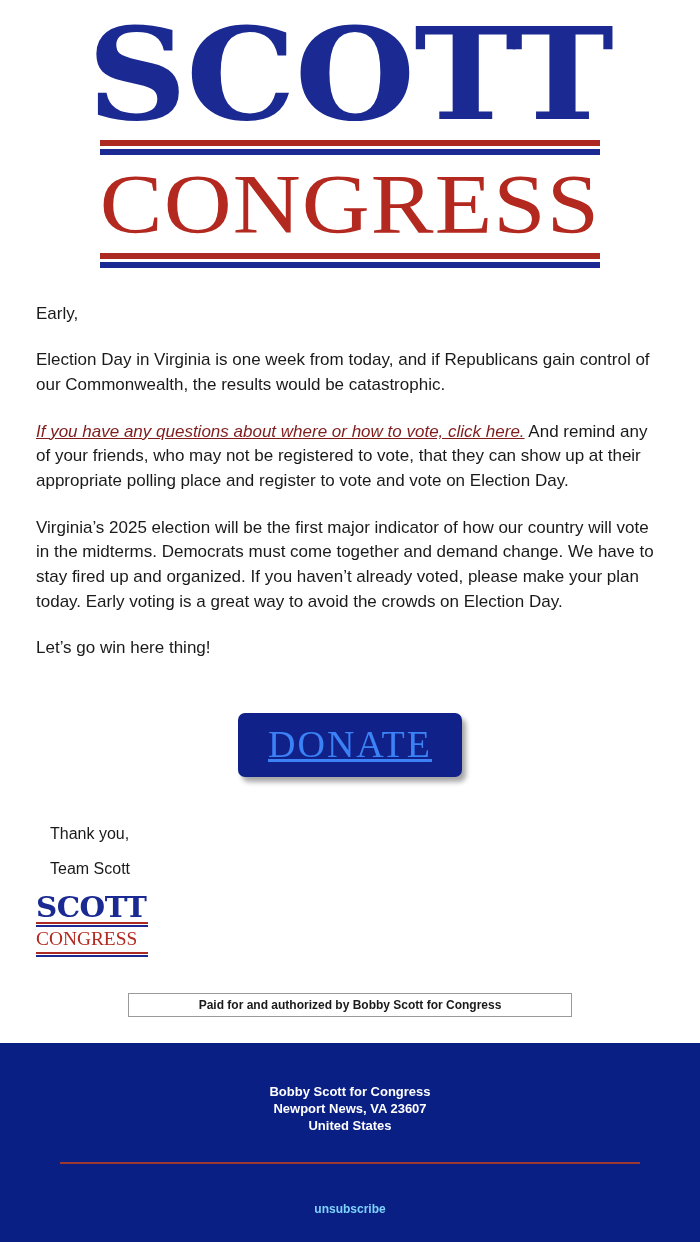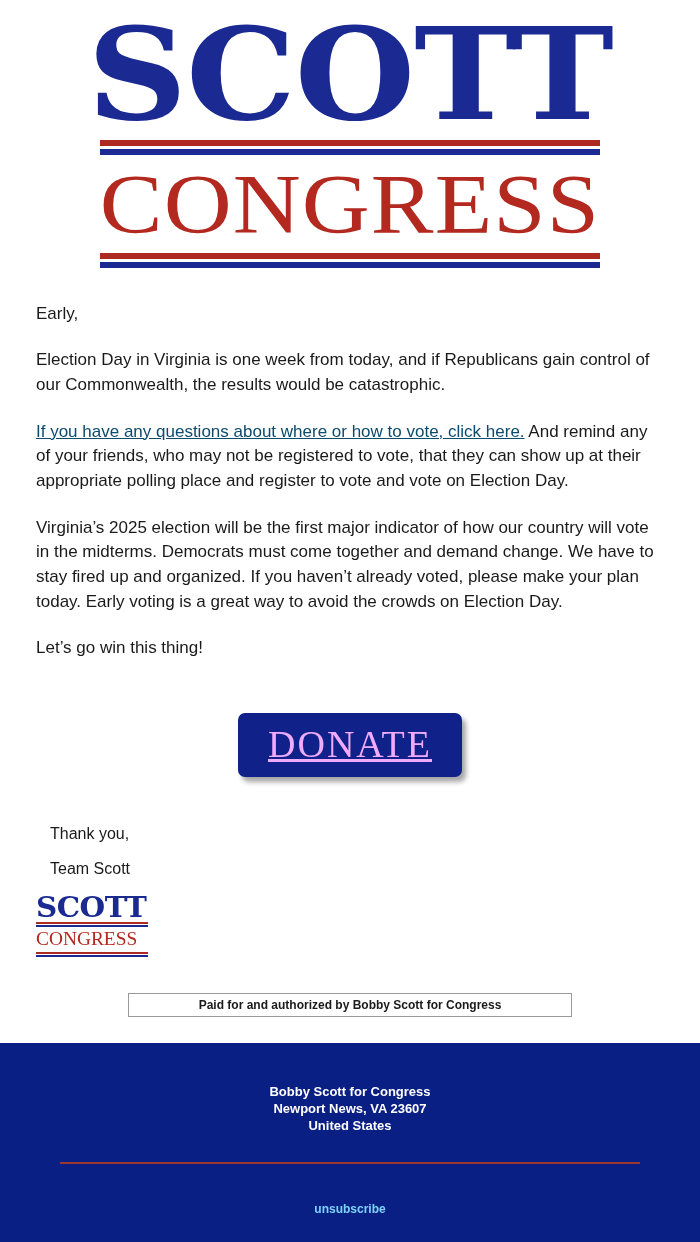--- a/index.html
+++ b/index.html
@@ -77,33 +77,34 @@
     line-height: 1.45;
     margin: 0 0 22px 0;
   }
   .para {
     font-size: 17px;
     line-height: 1.45;
     margin: 0 0 22px 0;
     max-width: 634px;
   }
   .body-link {
-    color: #0c4a6e;
+    color: #7f1d1d;
     text-decoration: underline;
+    font-style: italic;
   }
 
   
   .donate-wrap {
     text-align: center;
     padding: 30px 0 26px 0;
   }
   .donate-button {
     display: inline-block;
     background: #10218a;
-    color: #f0abfc;
+    color: #3b82f6;
     font-family: "Liberation Serif", "DejaVu Serif", serif;
     font-size: 38px;
     letter-spacing: 2px;
     padding: 12px 30px 14px 30px;
     border-radius: 7px;
     box-shadow: 4px 5px 5px rgba(0,0,0,0.35);
     line-height: 1;
   }
 
   
@@ -218,21 +219,21 @@
 
 <div class="content">
   <p class="greeting">Early,</p>
 
   <p class="para">Election Day in Virginia is one week from today, and if Republicans gain control of our Commonwealth, the results would be catastrophic.</p>
 
   <p class="para"><a class="body-link" href="#">If you have any questions about where or how to vote, click here.</a><span> And remind any of your friends, who may not be registered to vote, that they can show up at their appropriate polling place and register to vote and vote on Election Day.</span></p>
 
   <p class="para">Virginia’s 2025 election will be the first major indicator of how our country will vote in the midterms. Democrats must come together and demand change. We have to stay fired up and organized. If you haven’t already voted, please make your plan today. Early voting is a great way to avoid the crowds on Election Day.</p>
 
-  <p class="para">Let’s go win this thing!</p>
+  <p class="para">Let’s go win here thing!</p>
 </div>
 
 <div class="donate-wrap">
   <a class="donate-button" href="#">DONATE</a>
 </div>
 
 <div class="signature">
   <p class="sig-line">Thank you,</p>
   <p class="sig-line">Team Scott</p>
   <div class="sig-logo">

